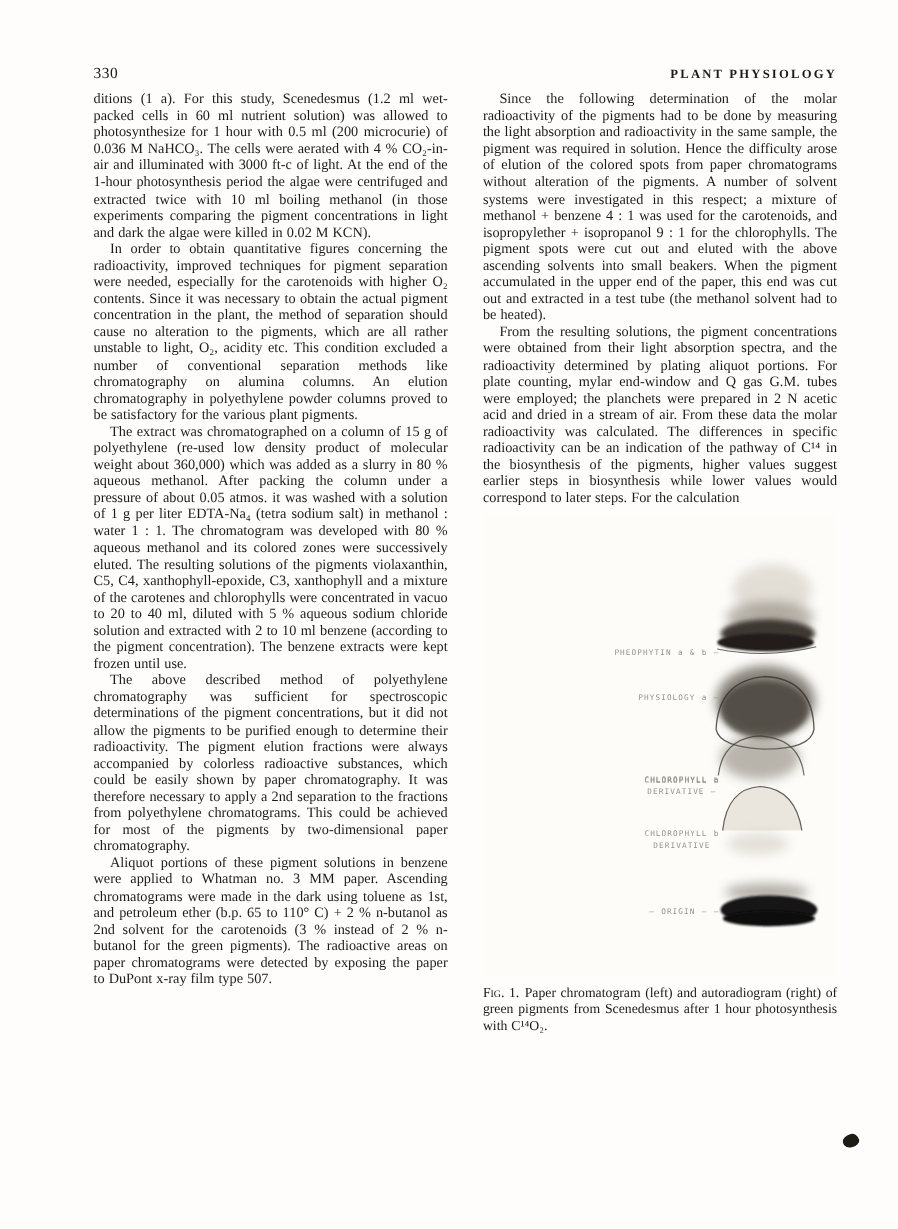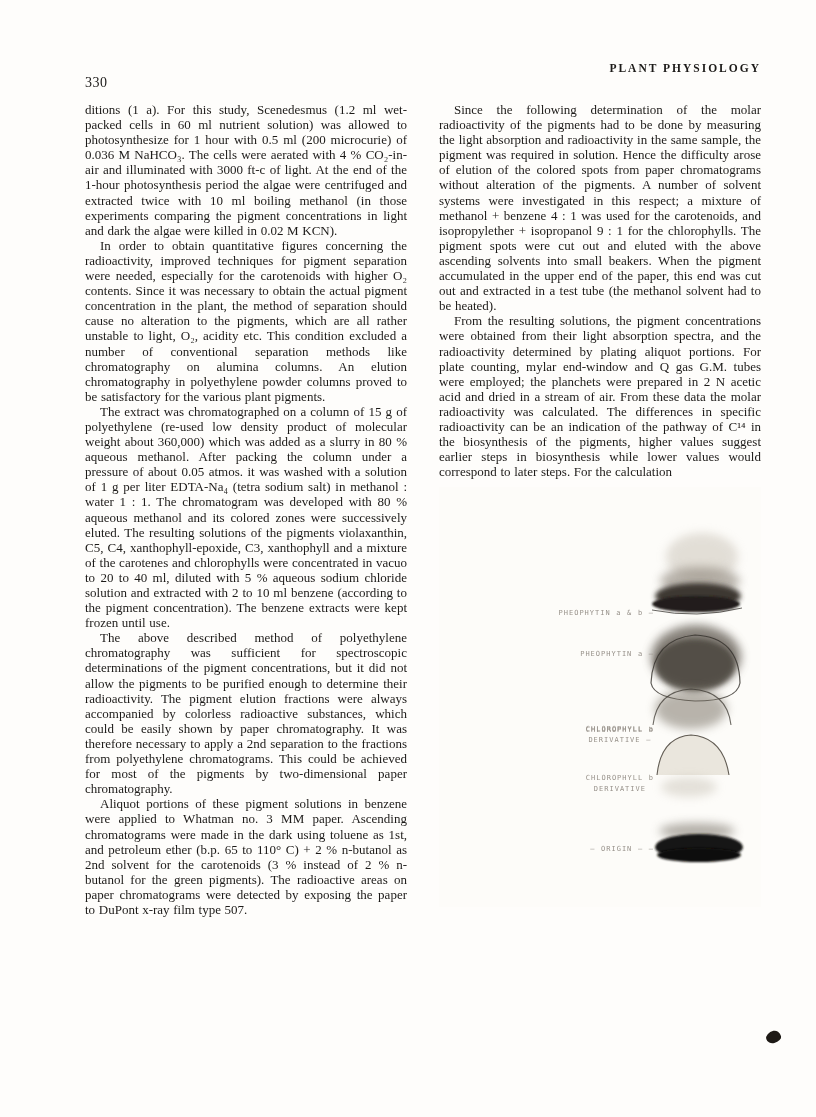--- a/index.html
+++ b/index.html
@@ -8,29 +8,29 @@
     width: 816px; height: 1117px;
     position: relative;
     font-family: "Liberation Serif", serif;
     color: #1c1a18;
     background: #fefdfb;
     overflow: hidden;
   }
   .page { position: absolute; left: 85px; top: 58px; width: 676px; }
   .header { position: relative; height: 20px; }
   .pagenum {
-    position: absolute; left: 0; top: 17px;
+    position: absolute; left: 0; top: 2px;
     font-size: 14px; letter-spacing: 0.5px;
   }
   .journal {
     position: absolute; left: 0; right: 0; top: 4px;
     text-align: right;
     font-size: 11.5px; letter-spacing: 2px; font-weight: bold;
   }
-  .columns { display: flex; gap: 32px; margin-top: 24px; }
+  .columns { display: flex; gap: 32px; margin-top: 4px; }
   .col {
     width: 322px;
     font-size: 13px;
     line-height: 15.1px;
     text-align: justify;
     word-spacing: 0.4px;
   }
   .col p { text-indent: 15px; }
   .col p.no-indent { text-indent: 0; }
 
@@ -127,27 +127,30 @@
           <path d="M218,288 Q222,250 252,248 Q284,250 290,288" stroke="#514b42" stroke-width="1.1" fill="#e9e4db" opacity="0.9"></path>
 
           <ellipse cx="250" cy="300" rx="28" ry="10" fill="#b6ae9f" opacity="0.35" filter="url(#b4)"></ellipse>
 
           <ellipse cx="258" cy="344" rx="38" ry="8" fill="#6b6458" opacity="0.5" filter="url(#b4)"></ellipse>
           <ellipse cx="260" cy="360" rx="44" ry="13" fill="#191613" filter="url(#b1)"></ellipse>
           <ellipse cx="260" cy="368" rx="42" ry="7" fill="#0d0b09" filter="url(#b1)"></ellipse>
         </svg>
 
         <span class="fig-label" style="top:121px">PHEOPHYTIN a &amp; b —</span>
-        <span class="fig-label" style="top:162px">PHEOPHYTIN a —</span>
+        <span class="fig-label" style="top:162px">PHYSIOLOGY a —</span>
         <span class="fig-label" style="top:238px">CHLOROPHYLL b</span>
         <span class="fig-label" style="top:237px">CHLOROPHYLL a
 DERIVATIVE —</span>
         <span class="fig-label" style="top:286px">CHLOROPHYLL b
 DERIVATIVE</span>
         <span class="fig-label" style="top:357px">— ORIGIN — —</span>
       </div>
 
+      <div class="caption">
+        <span class="caption-label">Fig. 1.</span><span>Paper chromatogram (left) and autoradiogram (right) of green pigments from Scenedesmus after 1 hour photosynthesis with C¹⁴O₂.</span>
+      </div>
     </div>
 
   </div>
 </div>
 
 <div class="ink-speck"></div>
 
 </body></html>

